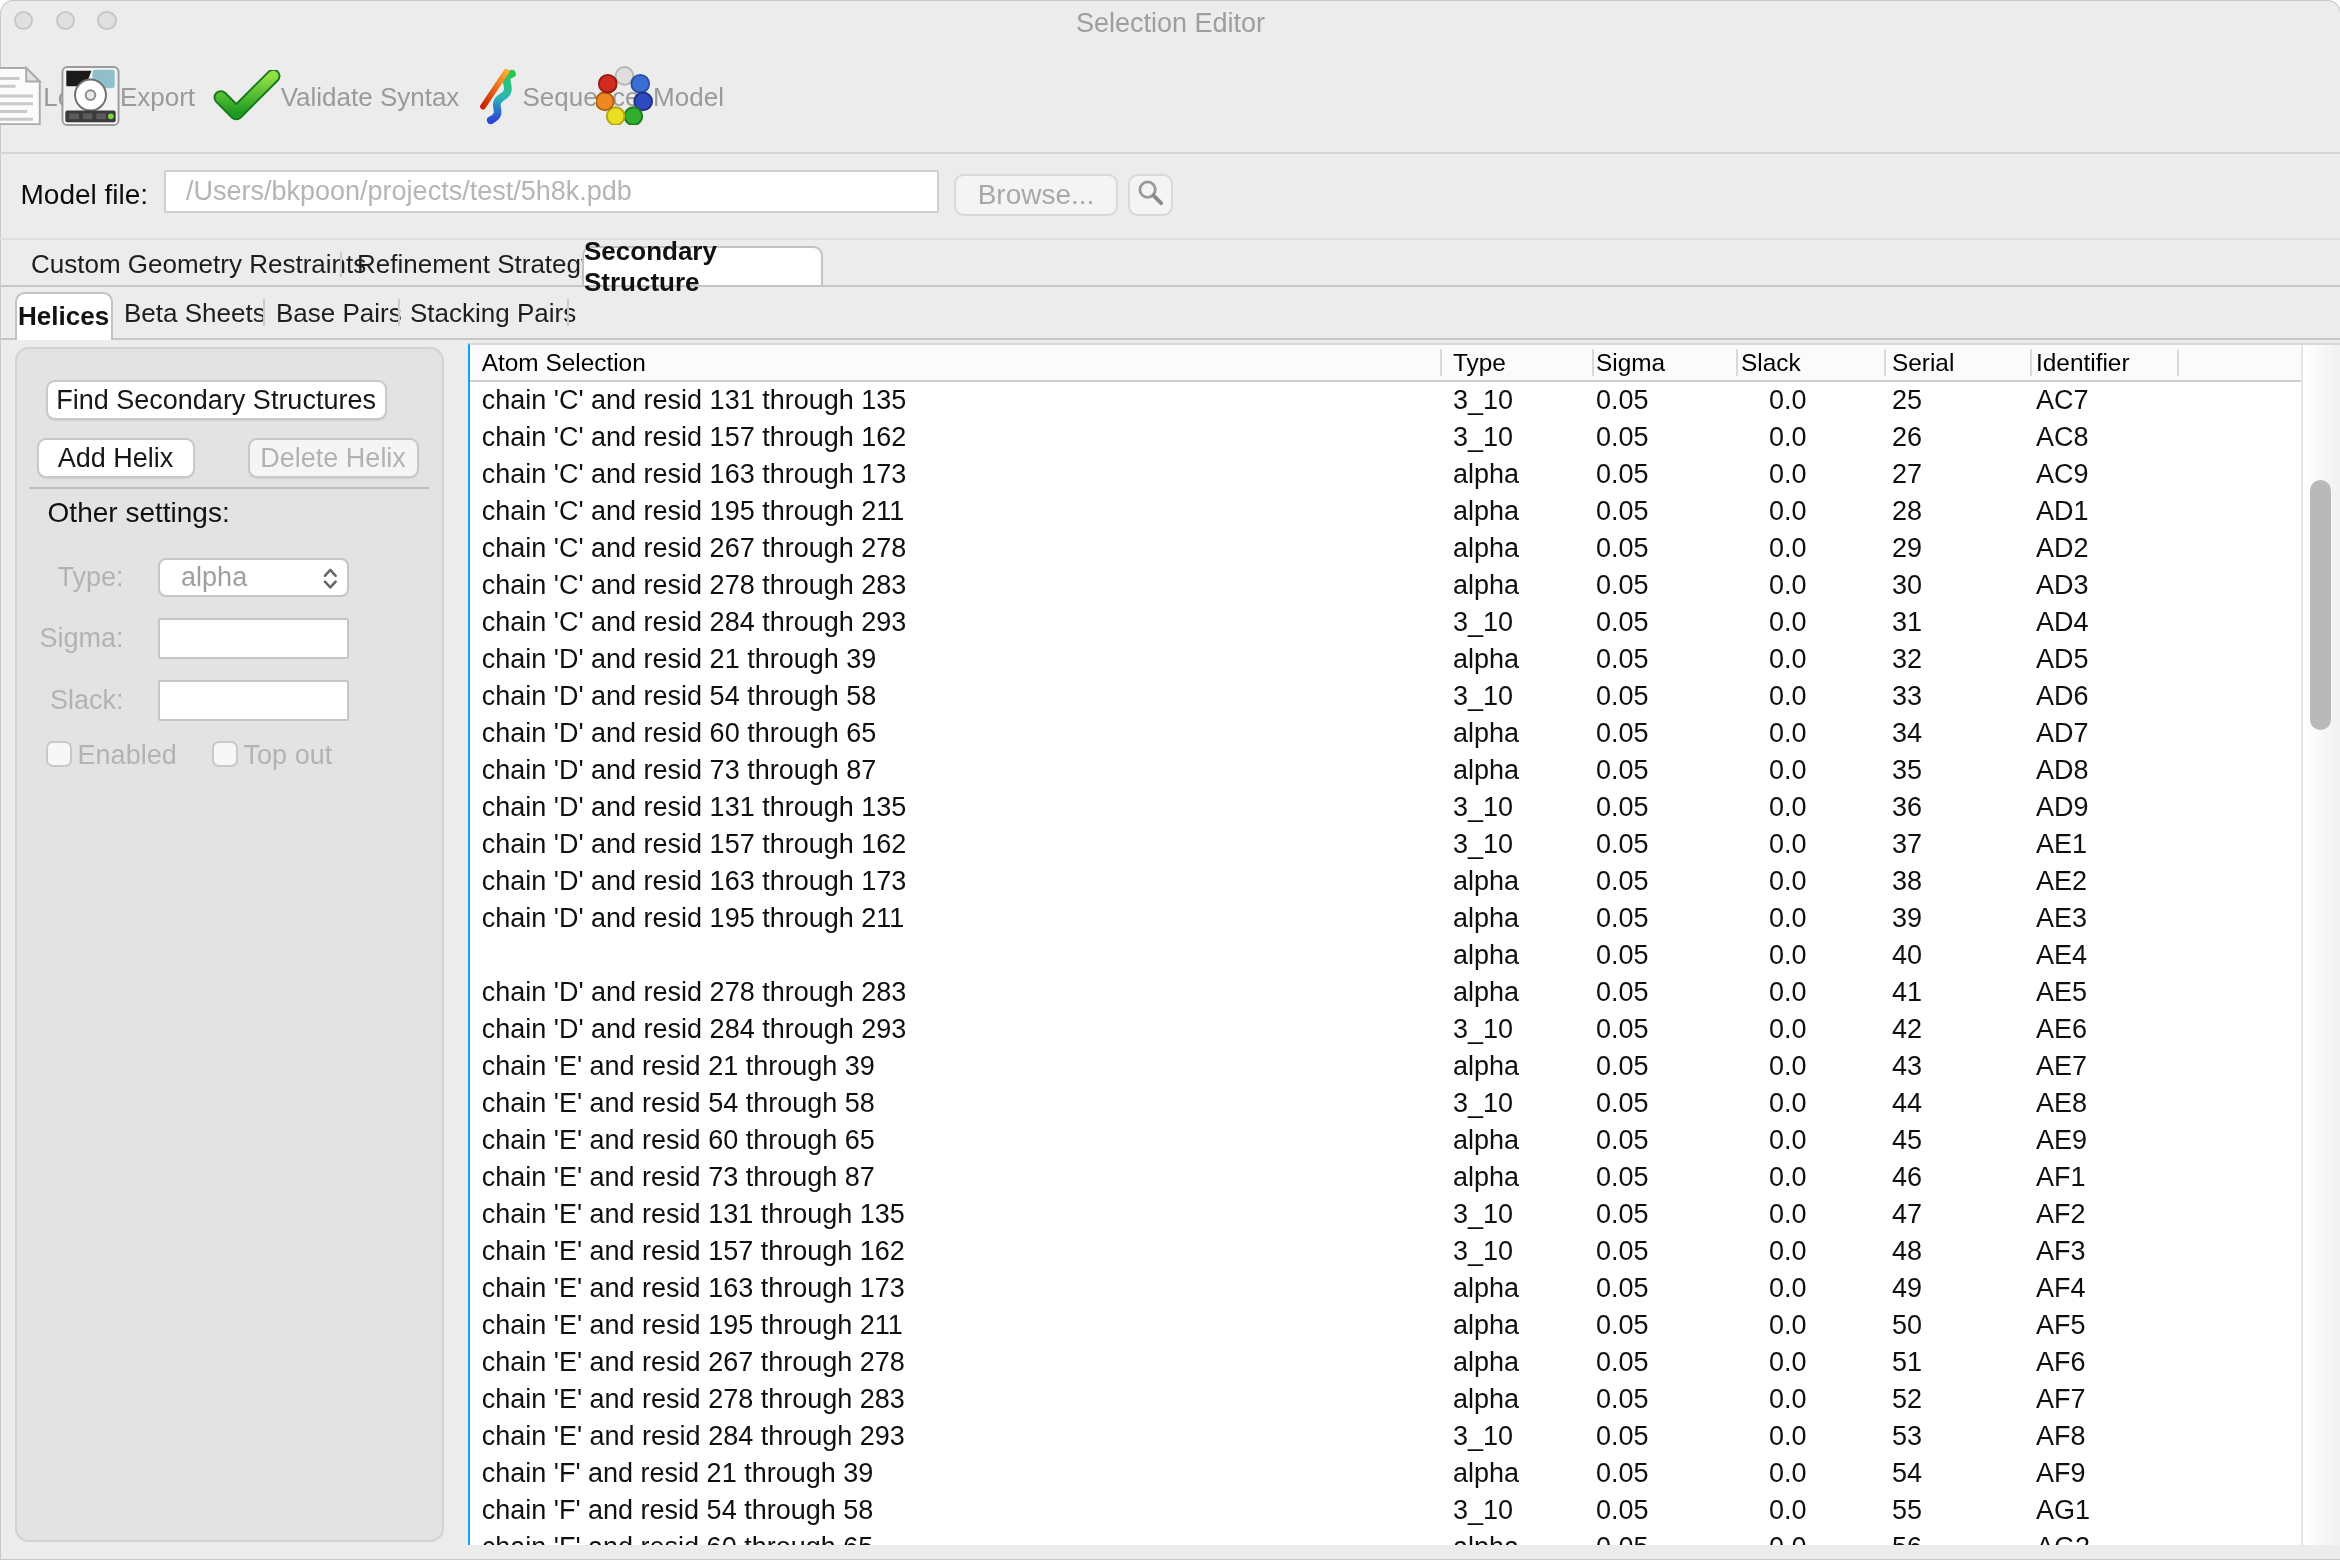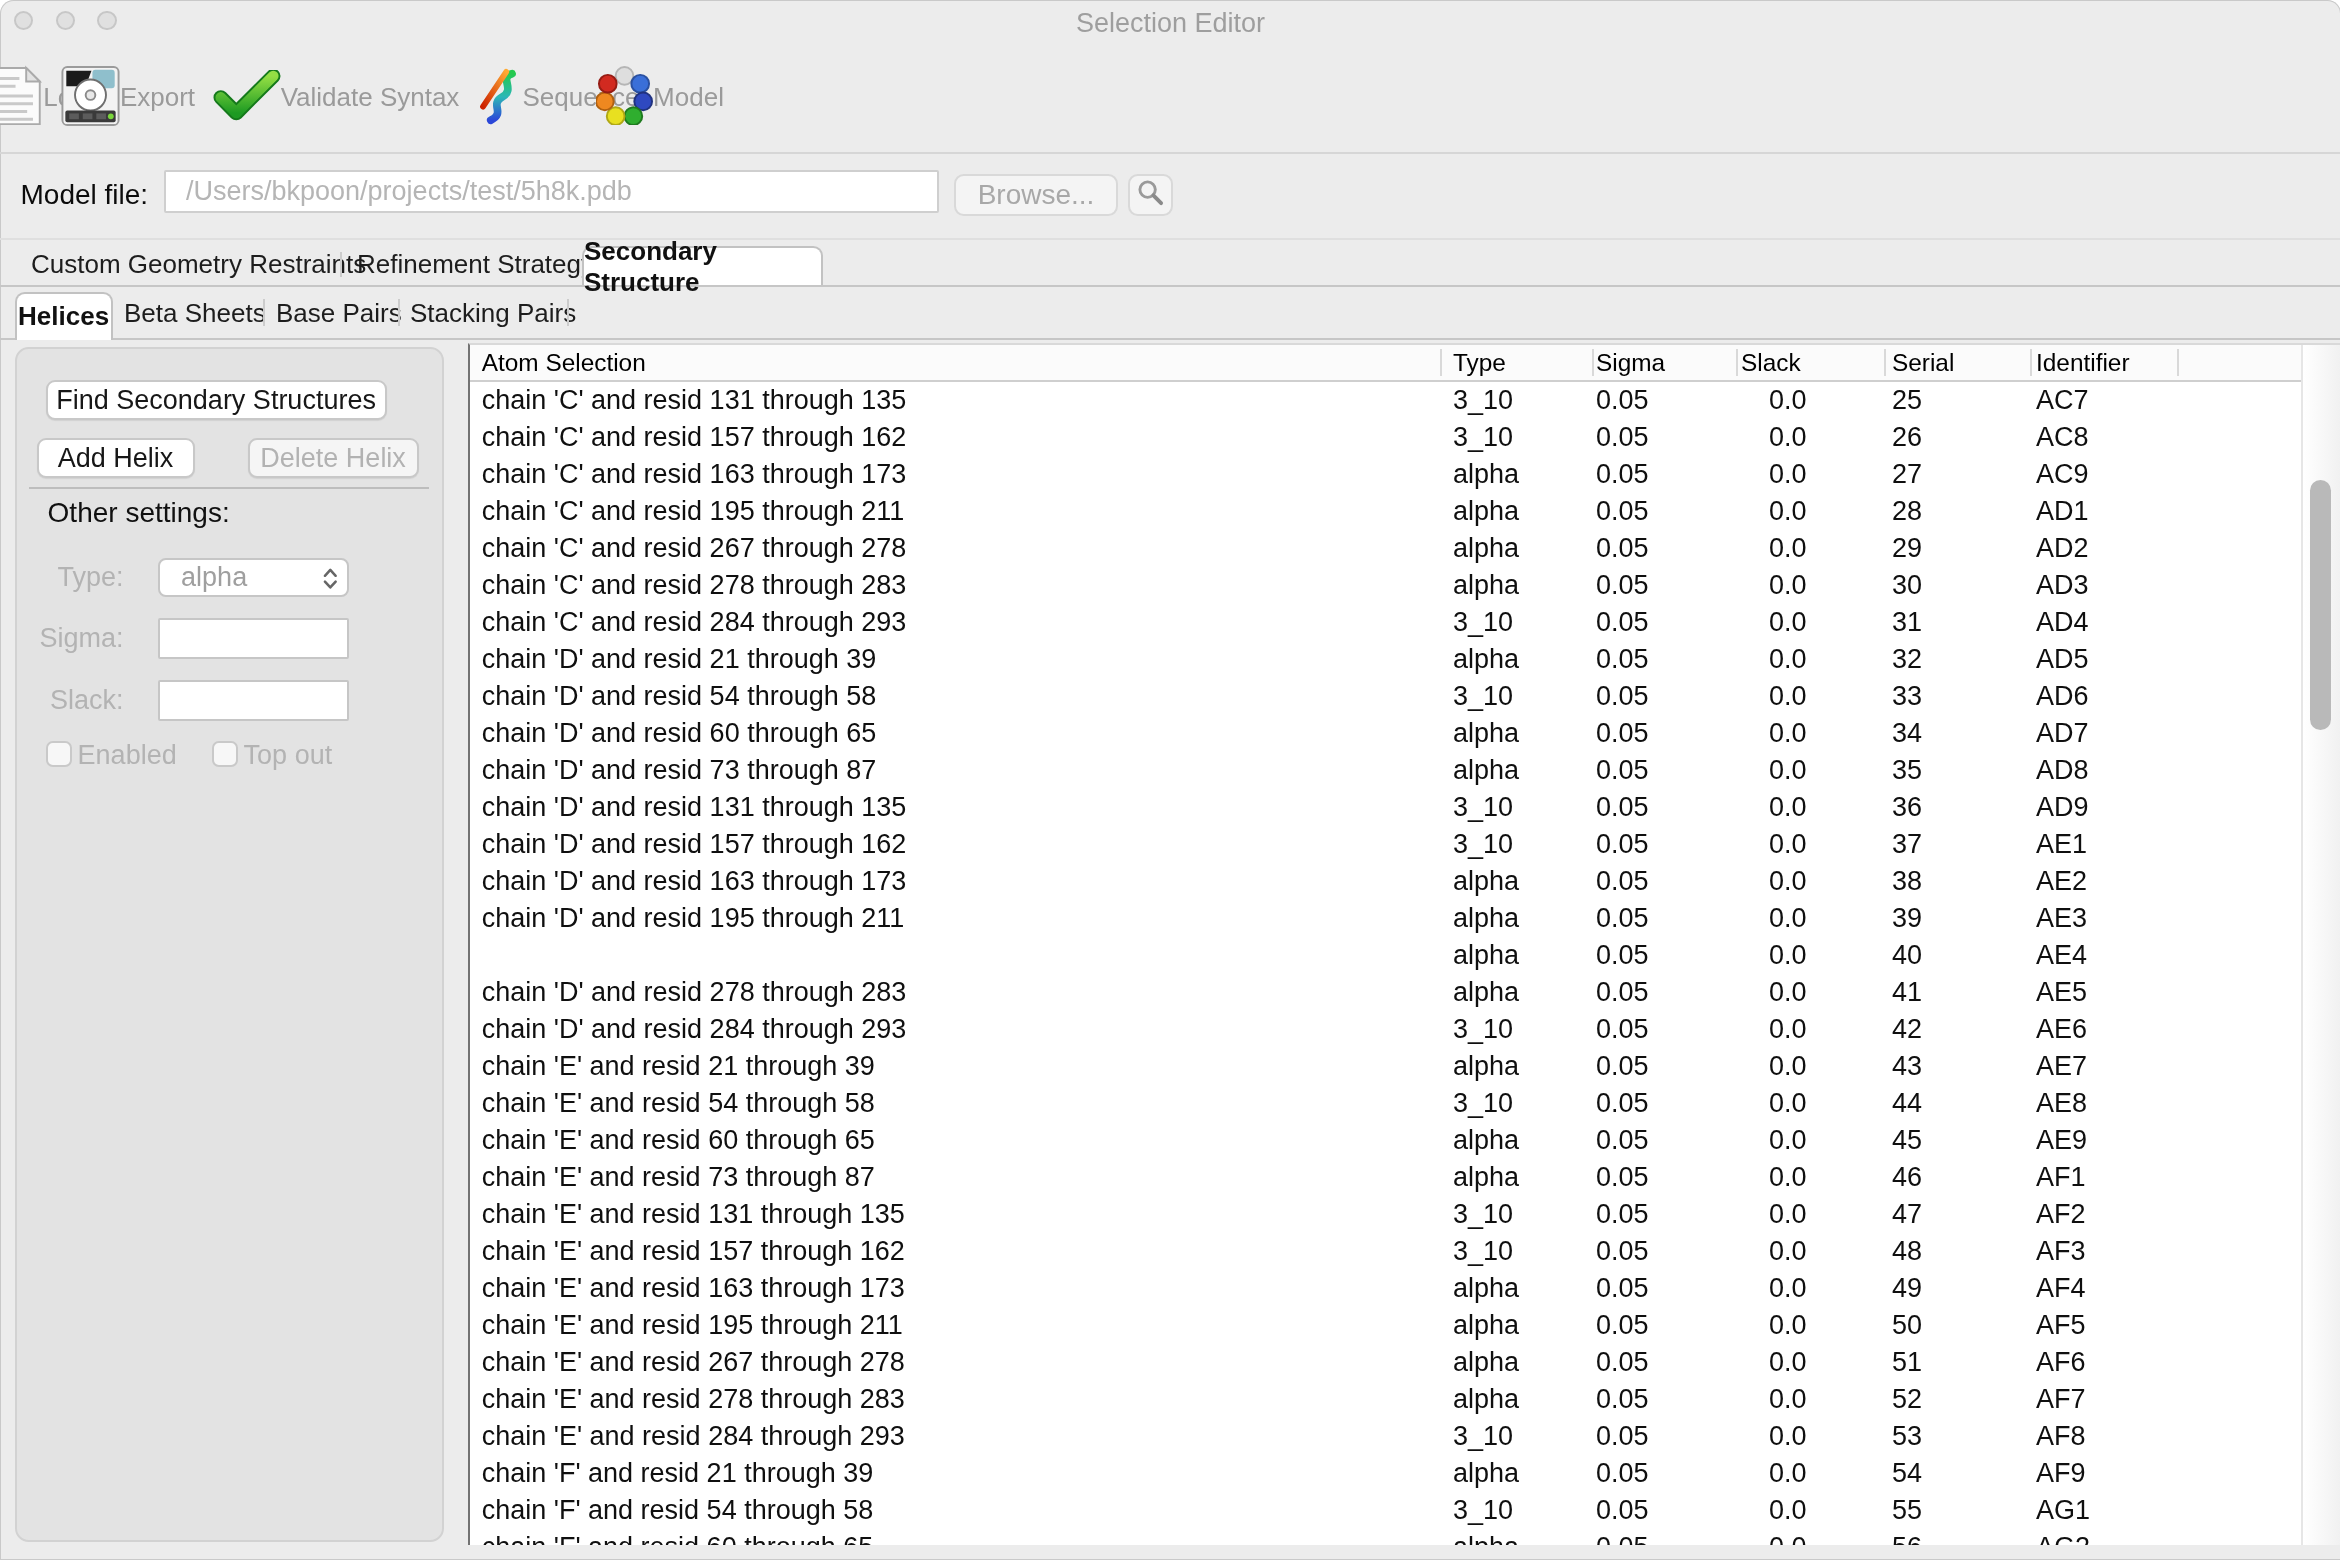--- a/index.html
+++ b/index.html
@@ -87,21 +87,21 @@
   }
   .stepper{position:absolute;right:7.8px;top:6.8px;}
   .s-checkbox{
     position:absolute;width:26px;height:26px;box-sizing:border-box;background:#f7f7f7;
     border:2px solid #c9c9c9;border-radius:6.8px;
   }
   .s-cblabel{position:absolute;font-size:27px;color:#b3b3b3;white-space:nowrap;}
   
   .tablecard{
     position:absolute;left:468px;top:343px;width:1872px;height:1202px;
-    background:#0ea5e9;border-top:2px solid #d9d9d9;border-left:2px solid #737373;
+    background:#0ea5e9;border-top:2px solid #d9d9d9;border-left:2px solid #0ea5e9;
     box-sizing:border-box;overflow:hidden;
   }
   .thead{
     position:absolute;left:0;top:0;width:1832px;height:37px;
     background:#fbfbfb;border-bottom:2px solid #cfcfcf;box-sizing:border-box;
   }
   .th{position:absolute;top:0;height:35px;line-height:35px;font-size:24.4px;color:#000;white-space:nowrap;}
   .th-sep{position:absolute;top:3.9px;height:27px;width:2px;background:#d9d9d9;}
   .tbody{position:absolute;left:0;top:37px;width:1832px;height:1165px;overflow:hidden;}
   .trow{position:relative;width:100%;height:37px;background:#ffffff;}

